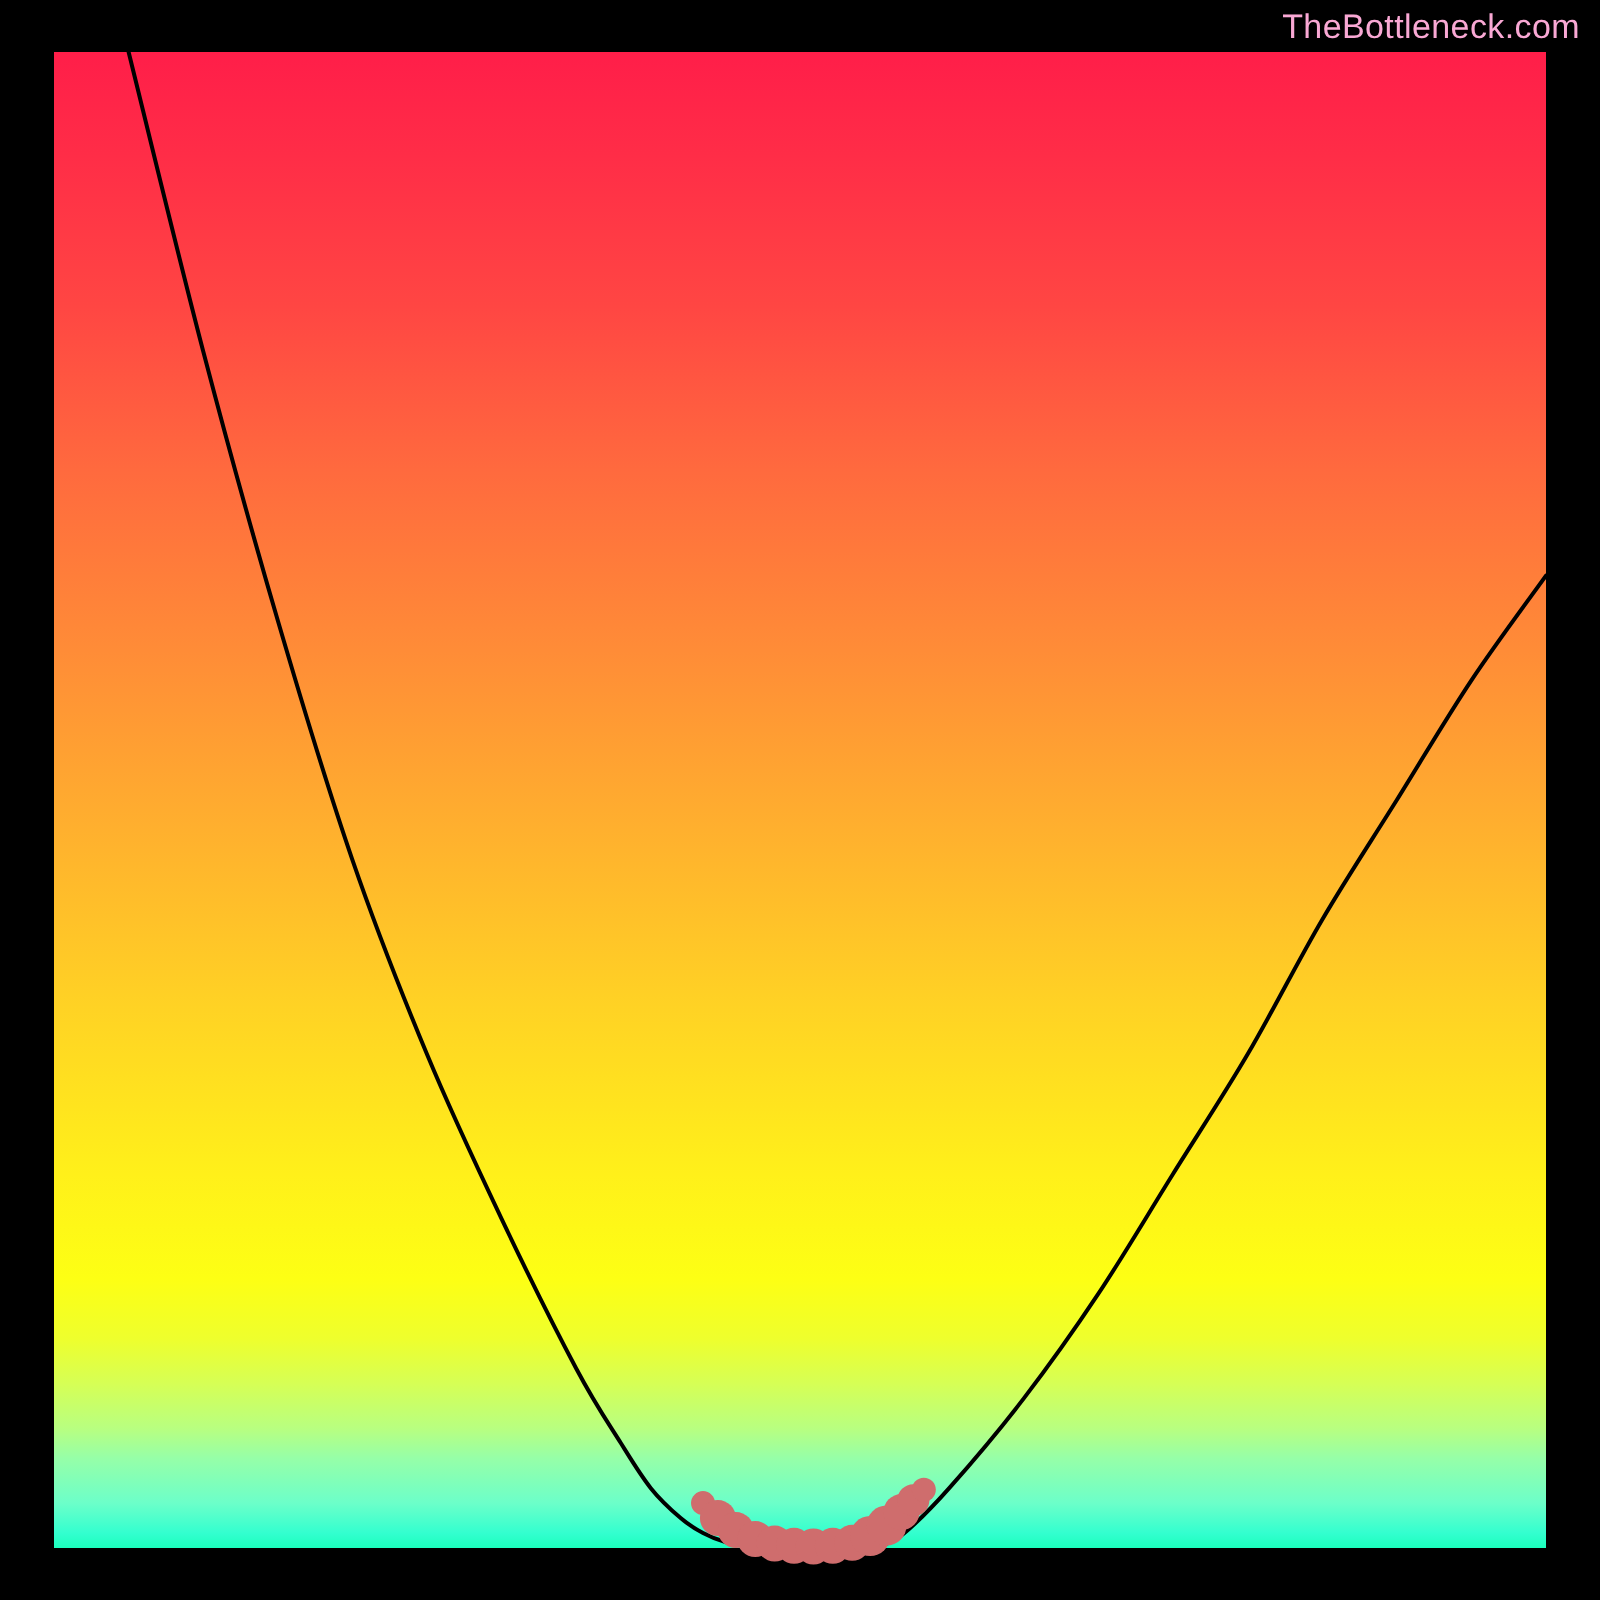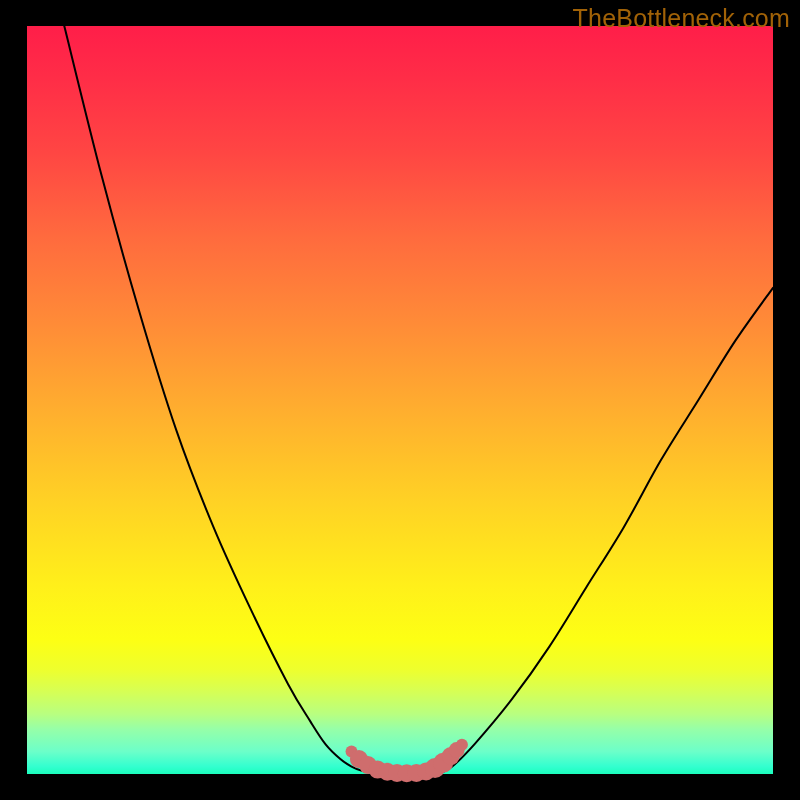--- a/index.html
+++ b/index.html
@@ -51,22 +51,22 @@
     left: 0;
     top: 0;
     width: 746px;
     height: 748px;
     overflow: visible;
   }
   .watermark {
     position: absolute;
     top: 4px;
     right: 10px;
-    color: #a16207;
-    font-size: 25px;
+    color: #f9a8d4;
+    font-size: 17px;
     letter-spacing: 0.2px;
     font-weight: 400;
     user-select: none;
   }
 </style>
 </head>
 <body>
 
 <div class="frame">
   <div class="plot">

